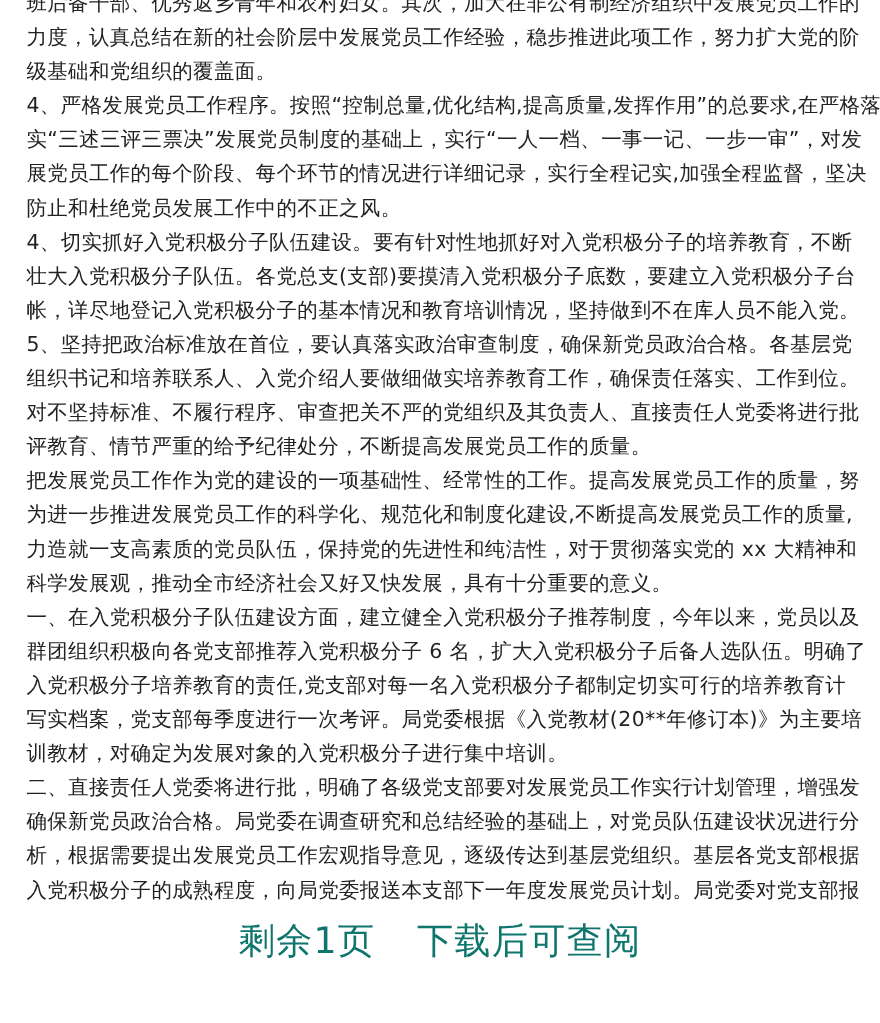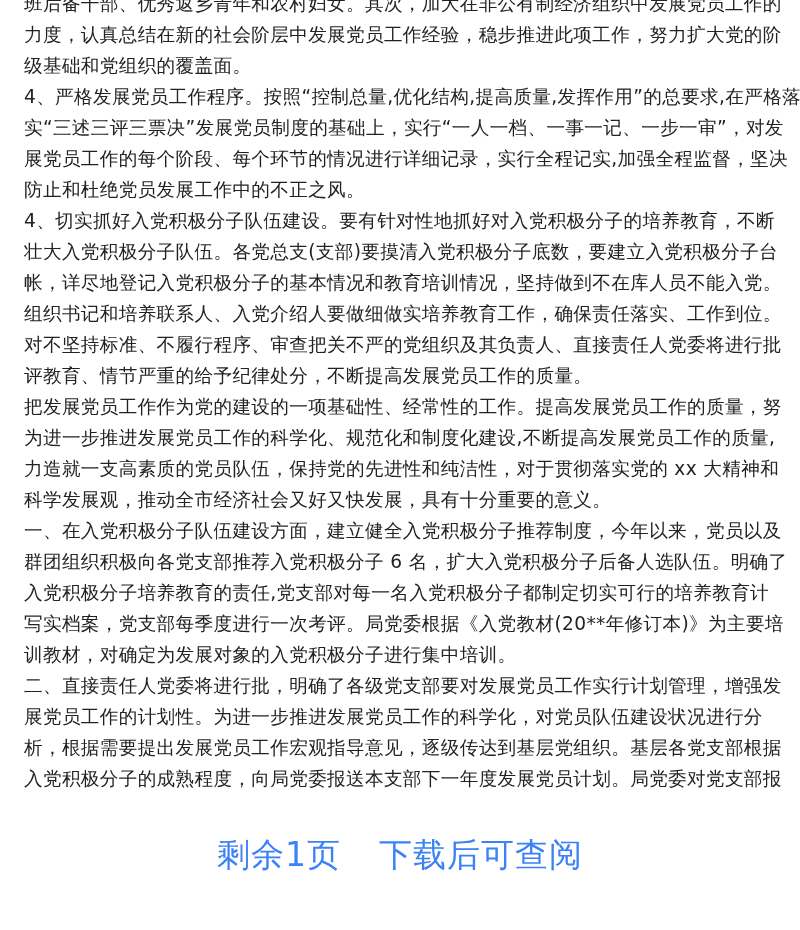--- a/index.html
+++ b/index.html
@@ -35,53 +35,54 @@
       left: 0;
       top: 800px;
       width: 800px;
       height: 110px;
       display: flex;
       align-items: center;
       justify-content: center;
     }
     .footer-text {
       font-size: 33px;
-      color: #3b82f6;
+      color: #0f766e;
       letter-spacing: 1px;
     }
     .footer-gap { display: inline-block; width: 38px; }
   </style>
 </head>
 <body>
 
 <div class="doc">
   <span class="line">班后备干部、优秀返乡青年和农村妇女。其次，加大在非公有制经济组织中发展党员工作的</span>
   <span class="line">力度，认真总结在新的社会阶层中发展党员工作经验，稳步推进此项工作，努力扩大党的阶</span>
   <span class="line">级基础和党组织的覆盖面。</span>
   <span class="line">4、严格发展党员工作程序。按照“控制总量,优化结构,提高质量,发挥作用”的总要求,在严格落</span>
   <span class="line">实“三述三评三票决”发展党员制度的基础上，实行“一人一档、一事一记、一步一审”，对发</span>
   <span class="line">展党员工作的每个阶段、每个环节的情况进行详细记录，实行全程记实,加强全程监督，坚决</span>
   <span class="line">防止和杜绝党员发展工作中的不正之风。</span>
   <span class="line">4、切实抓好入党积极分子队伍建设。要有针对性地抓好对入党积极分子的培养教育，不断</span>
   <span class="line">壮大入党积极分子队伍。各党总支(支部)要摸清入党积极分子底数，要建立入党积极分子台</span>
   <span class="line">帐，详尽地登记入党积极分子的基本情况和教育培训情况，坚持做到不在库人员不能入党。</span>
+  <span class="line">5、坚持把政治标准放在首位，要认真落实政治审查制度，确保新党员政治合格。各基层党</span>
   <span class="line">组织书记和培养联系人、入党介绍人要做细做实培养教育工作，确保责任落实、工作到位。</span>
   <span class="line">对不坚持标准、不履行程序、审查把关不严的党组织及其负责人、直接责任人党委将进行批</span>
   <span class="line">评教育、情节严重的给予纪律处分，不断提高发展党员工作的质量。</span>
   <span class="line">把发展党员工作作为党的建设的一项基础性、经常性的工作。提高发展党员工作的质量，努</span>
   <span class="line">为进一步推进发展党员工作的科学化、规范化和制度化建设,不断提高发展党员工作的质量,</span>
   <span class="line">力造就一支高素质的党员队伍，保持党的先进性和纯洁性，对于贯彻落实党的 xx 大精神和</span>
   <span class="line">科学发展观，推动全市经济社会又好又快发展，具有十分重要的意义。</span>
   <span class="line">一、在入党积极分子队伍建设方面，建立健全入党积极分子推荐制度，今年以来，党员以及</span>
   <span class="line">群团组织积极向各党支部推荐入党积极分子 6 名，扩大入党积极分子后备人选队伍。明确了</span>
   <span class="line">入党积极分子培养教育的责任,党支部对每一名入党积极分子都制定切实可行的培养教育计</span>
   <span class="line">写实档案，党支部每季度进行一次考评。局党委根据《入党教材(20**年修订本)》为主要培</span>
   <span class="line">训教材，对确定为发展对象的入党积极分子进行集中培训。</span>
   <span class="line">二、直接责任人党委将进行批，明确了各级党支部要对发展党员工作实行计划管理，增强发</span>
-  <span class="line">展党员工作的计划性。为进一步推进发展党员工作的科学化，对党员队伍建设状况进行分</span>
+  <span class="line">确保新党员政治合格。局党委在调查研究和总结经验的基础上，对党员队伍建设状况进行分</span>
   <span class="line">析，根据需要提出发展党员工作宏观指导意见，逐级传达到基层党组织。基层各党支部根据</span>
   <span class="line">入党积极分子的成熟程度，向局党委报送本支部下一年度发展党员计划。局党委对党支部报</span>
 </div>
 
 <div class="footer">
   <span class="footer-text">剩余1页</span>
   <span class="footer-gap"></span>
   <span class="footer-text">下载后可查阅</span>
 </div>
 

